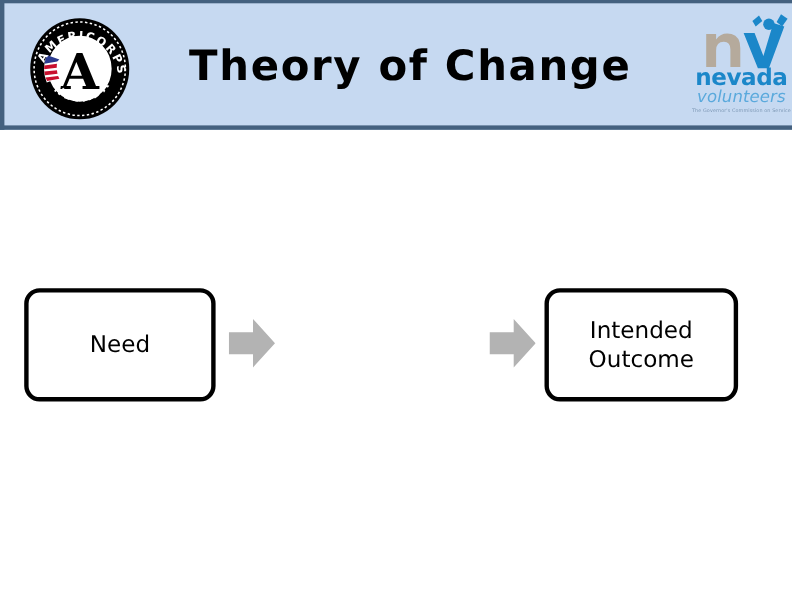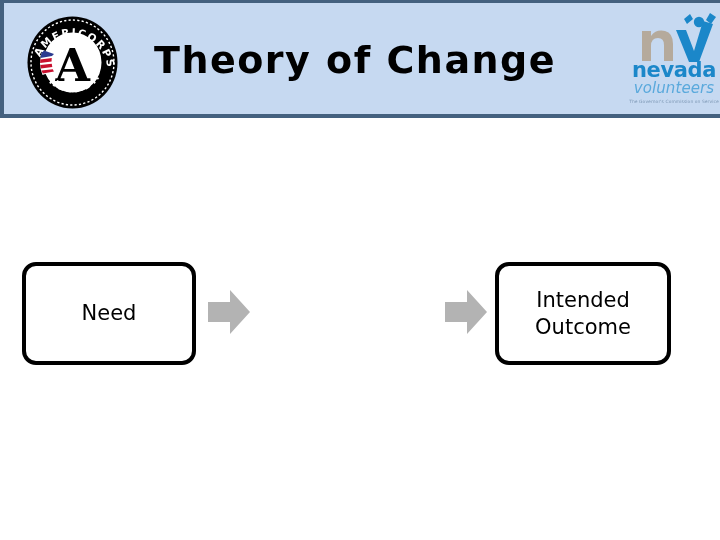--- a/index.html
+++ b/index.html
@@ -37,21 +37,21 @@
     width: 93px;
     height: 95px;
   }
 
   
   .page-title {
     position: absolute;
     left: 150px;
     top: 38px;
     width: 420px;
-    text-align: left;
+    text-align: right;
     font-size: 38px;
     font-weight: bold;
     color: #000000;
     letter-spacing: 1.5px;
     line-height: 1;
     white-space: nowrap;
   }
 
   
   .nv-logo {

